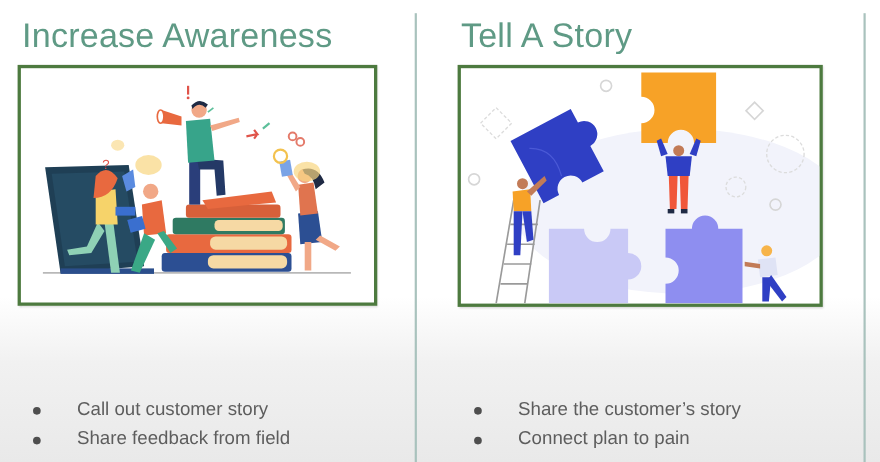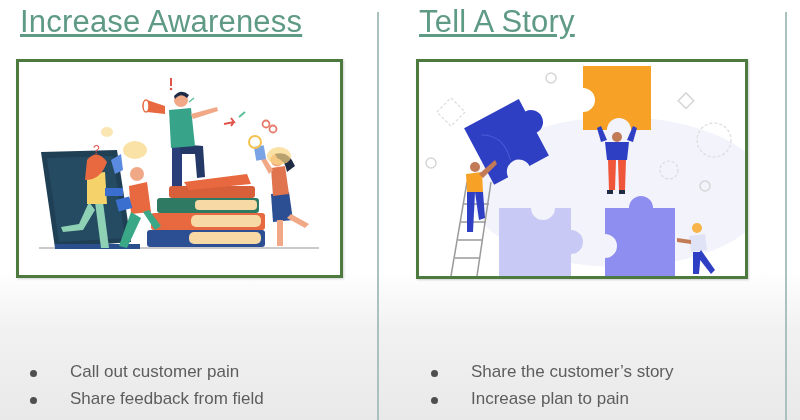--- a/index.html
+++ b/index.html
@@ -2,22 +2,22 @@
 <html><head>
   <meta charset="utf-8">
   <style>
     html, body { margin: 0; padding: 0; }
     body {
       width: 800px; height: 420px; overflow: hidden; position: relative;
       background: linear-gradient(to bottom, #ffffff 0px, #ffffff 270px, #f1f1f1 330px, #e9e9e9 420px);
       font-family: "Liberation Sans", sans-serif;
     }
     .title {
-      position: absolute; top: 4px; font-size: 31px; color: #5f9a85;
-      font-family: "Liberation Sans", sans-serif; letter-spacing: 0.2px; white-space: nowrap; text-decoration: underline;
+      position: absolute; top: 15px; font-size: 31px; color: #5f9a85;
+      font-family: "Liberation Sans", sans-serif; letter-spacing: 0.2px; white-space: nowrap;
     }
     .divider { position: absolute; top: 12px; width: 2px; height: 408px; background: #a9c2bd; }
     .frame {
       position: absolute; border: 3px solid #4d7a3f; background: #ffffff;
       box-shadow: 1px 1px 2px rgba(0,0,0,0.18); overflow: hidden;
     }
     .frame svg { display: block; width: 100%; height: 100%; }
     .bullets { position: absolute; top: 362px; margin: 0; padding: 0; list-style: none; }
     .bullets li { position: relative; height: 27px; font-size: 17px; color: #5d5d5d; white-space: nowrap; }
     .bullets li .dot {
@@ -92,21 +92,21 @@
       <path d="M205 62 L215 60 L212 56 M215 60 L212 64" stroke="#e0544a" stroke-width="2" fill="none"></path>
       <path d="M220 55 L226 50" stroke="#5cbf9a" stroke-width="2"></path>
       <path d="M170 40 L175 36" stroke="#5cbf9a" stroke-width="1.5"></path>
       <text x="74" y="92" font-size="12" fill="#e0544a" font-family="Liberation Sans, sans-serif">?</text>
     </svg>
   </div>
 
   <ul class="bullets" style="left:30px;">
     <li>
       <span class="dot"></span>
-      <span class="txt">Call out customer pain</span>
+      <span class="txt">Call out customer story</span>
     </li>
     <li>
       <span class="dot"></span>
       <span class="txt">Share feedback from field</span>
     </li>
   </ul>
 </div>
 
 <div class="divider" style="left:377px;"></div>
 
@@ -167,18 +167,18 @@
     </svg>
   </div>
 
   <ul class="bullets" style="left:431px;">
     <li>
       <span class="dot"></span>
       <span class="txt">Share the customer’s story</span>
     </li>
     <li>
       <span class="dot"></span>
-      <span class="txt">Increase plan to pain</span>
+      <span class="txt">Connect plan to pain</span>
     </li>
   </ul>
 </div>
 
 <div class="divider" style="left:785px;"></div>
 
 </body></html>

